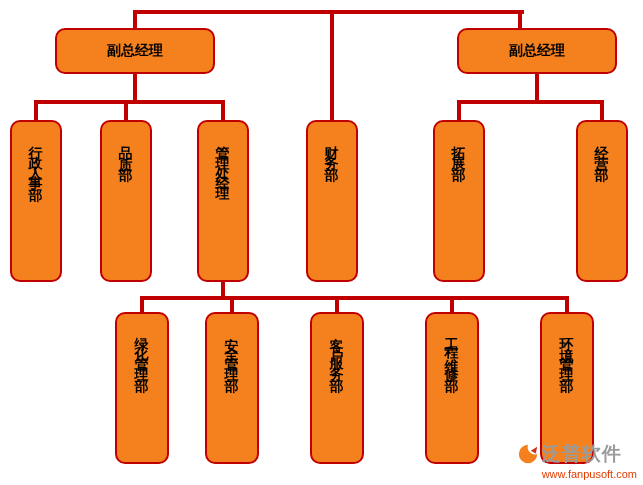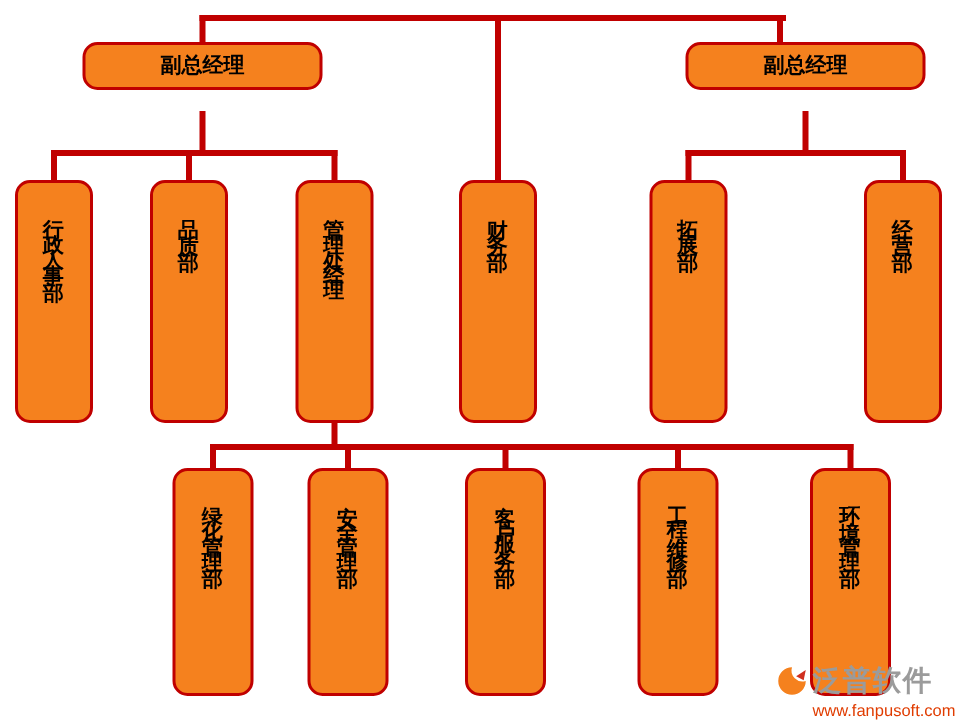--- a/index.html
+++ b/index.html
@@ -22,21 +22,21 @@
     background: var(--box-fill, #f5811e);
     border: 2px solid var(--box-border, #c00000);
     border-radius: 10px;
     display: flex;
     justify-content: center;
     align-items: center;
     color: var(--box-text, #000);
     font-size: 14px;
     font-weight: bold;
   }
-  .mgr { width: 160px; height: 32px; top: 28px; }
+  .mgr { width: 160px; height: 46px; top: 28px; }
   .dept { width: 52px; align-items: flex-start; }
   .r2 { top: 120px; height: 162px; padding-top: 13px; }
   .r3 { top: 312px; height: 152px; width: 54px; padding-top: 12px; }
   .vtext {
     writing-mode: vertical-rl;
     text-orientation: upright;
     letter-spacing: 10px;
     line-height: 1;
   }
 

